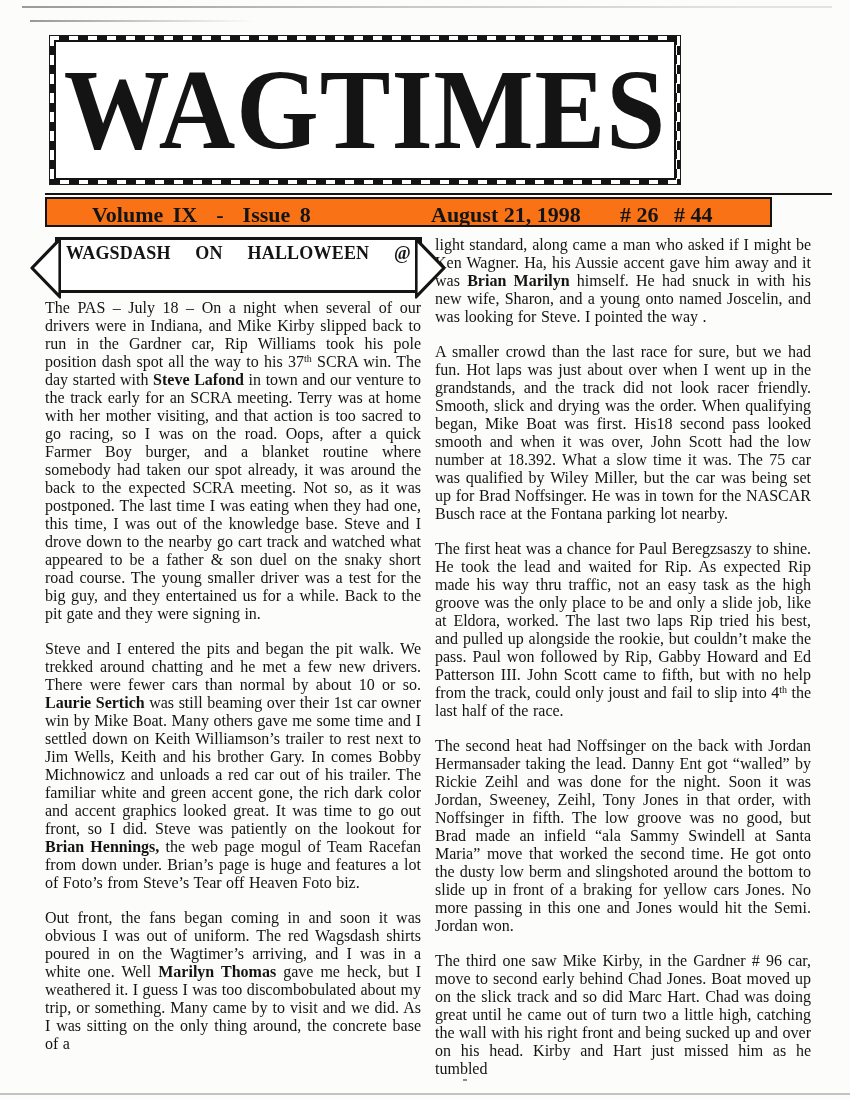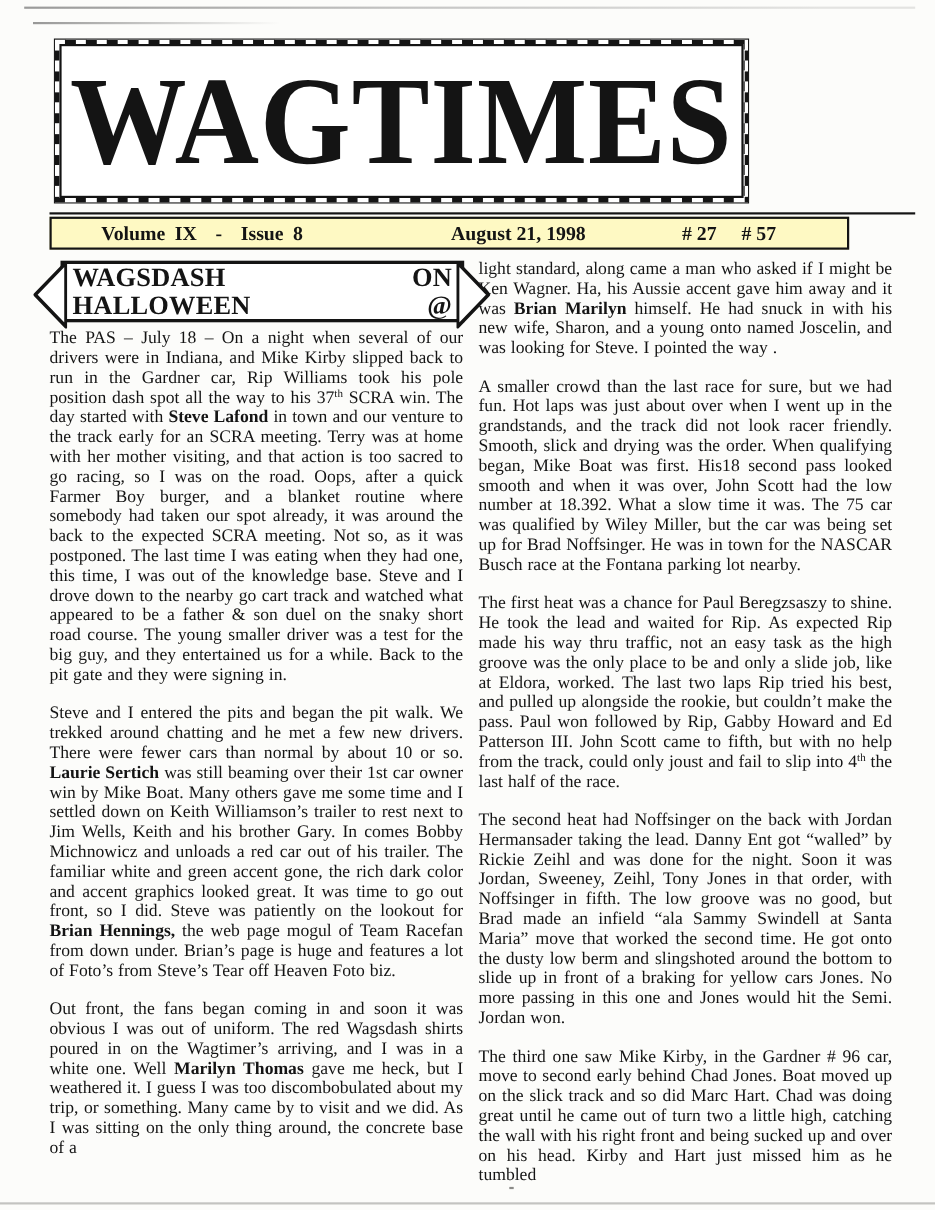--- a/index.html
+++ b/index.html
@@ -29,40 +29,40 @@
   }
   .masthead-title{
     margin:0;font-weight:700;font-size:114px;line-height:100px;letter-spacing:1px;
     transform:scaleX(.93);transform-origin:center;white-space:nowrap;
   }
 
   
   .info-rule{position:absolute;left:45px;top:193px;width:787px;height:2px;background:#141414;}
   .info-bar{
     position:absolute;left:45px;top:197px;width:727px;height:30px;box-sizing:border-box;
-    border:2px solid #141414;background:#fef9c3;font-weight:700;font-size:18px;
+    border:2px solid #141414;background:#f97316;font-weight:700;font-size:22px;
   }
   .info-bar span{position:absolute;top:3px;white-space:pre;}
   .ib-volume{left:45px;word-spacing:4px;}
-  .ib-date{left:363px;}
+  .ib-date{left:384px;}
   .ib-num1{left:573px;}
   .ib-num2{left:627px;}
 
   
   .content{position:absolute;left:45px;top:232px;width:766px;display:flex;gap:14px;}
   .col{width:376px;}
   .col-right{padding-top:4px;}
 
   
   .banner{
     position:relative;margin:5px 0 0 10px;width:367px;height:56px;box-sizing:border-box;
     border:3px solid #141414;background:#fff;padding:1px 8px 0 8px;
   }
   .banner-line{
-    font-weight:700;font-size:24px;line-height:25px;white-space:normal;
+    font-weight:700;font-size:18px;line-height:25px;white-space:normal;
     text-align:justify;text-align-last:justify;letter-spacing:.2px;
   }
   .banner-arrow{position:absolute;top:-4px;}
   .banner-arrow.left{left:-29px;}
   .banner-arrow.right{right:-28px;}
 
   .subhead{
     margin:4px 0 0 10px;width:362px;font-size:21px;font-weight:700;letter-spacing:.2px;
     text-align:justify;text-align-last:justify;white-space:nowrap;
   }
@@ -91,22 +91,22 @@
   <div class="checker-frame">
     <div class="masthead-inner">
       <h1 class="masthead-title">WAGTIMES</h1>
     </div>
   </div>
 
   <div class="info-rule"></div>
   <div class="info-bar">
     <span class="ib-volume">Volume IX  -  Issue 8</span>
     <span class="ib-date">August 21, 1998</span>
-    <span class="ib-num1"># 27</span>
-    <span class="ib-num2"># 57</span>
+    <span class="ib-num1"># 26</span>
+    <span class="ib-num2"># 44</span>
   </div>
 
   <div class="content">
 
     <div class="col col-left">
       <div class="banner">
         <svg class="banner-arrow left" width="32" height="64" viewBox="0 0 32 64">
           <polygon points="31,3 3,32 31,61" fill="#ffffff" stroke="#141414" stroke-width="3.2" stroke-linejoin="round"></polygon>
         </svg>
         <svg class="banner-arrow right" width="32" height="64" viewBox="0 0 32 64">

